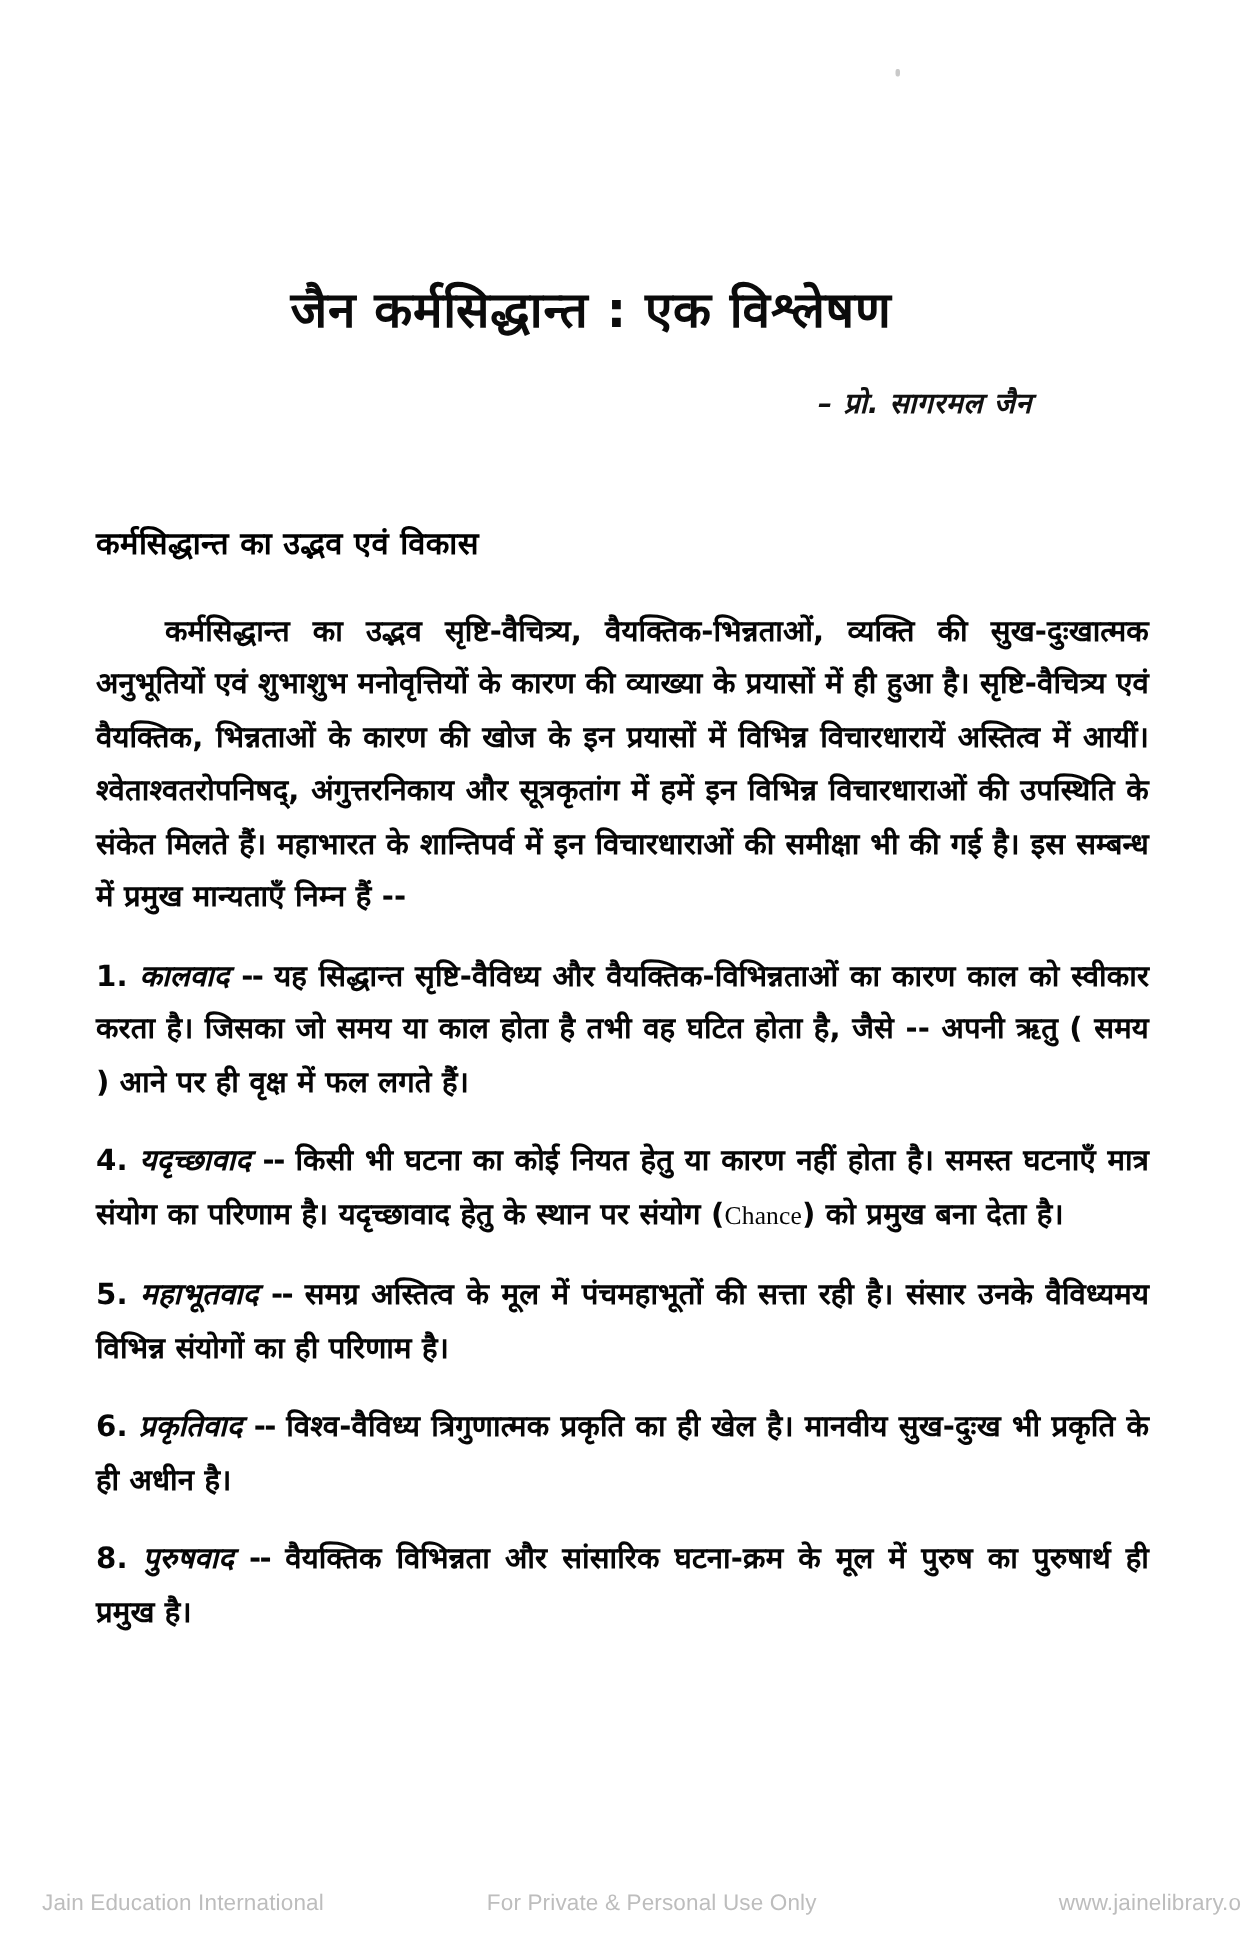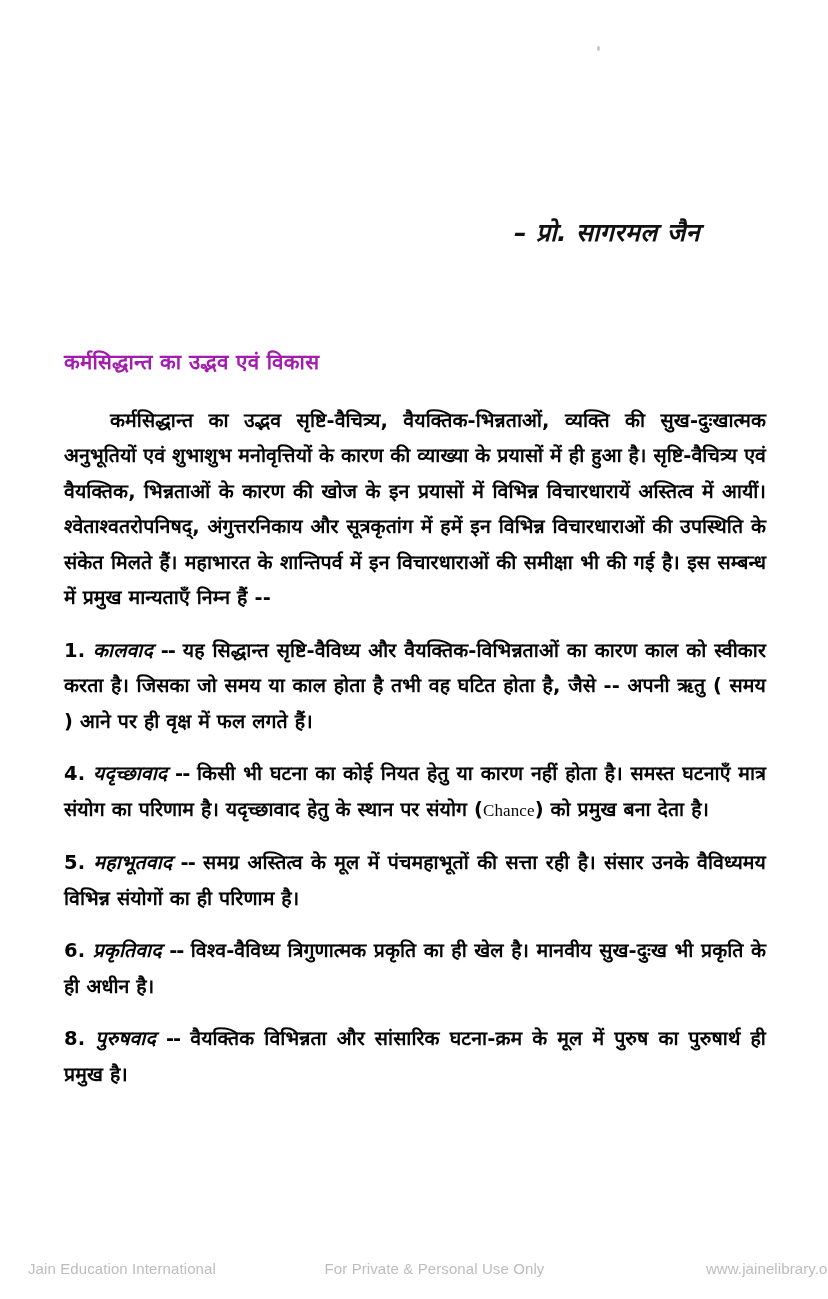--- a/index.html
+++ b/index.html
@@ -44,26 +44,26 @@
     font-family: "DejaVu Sans", sans-serif;
     font-size: 33px;
     font-weight: bold;
     line-height: 1.25;
     letter-spacing: 0.5px;
     text-align: center;
     color: #0b0b0b;
     padding-right: 40px;
   }
   .byline {
-    margin: 0;
+    margin: 12px;
     margin-top: 28px;
     padding-right: 64px;
     text-align: right;
     font-family: "DejaVu Sans", sans-serif;
-    font-size: 25px;
+    font-size: 19px;
     font-weight: bold;
     font-style: italic;
     letter-spacing: 0.4px;
     color: #111111;
   }
 
   
   .content {
     position: absolute;
     left: 64px;
@@ -73,21 +73,21 @@
     font-size: 19.5px;
     line-height: 35.5px;
     color: #060606;
   }
 
   .section-heading {
     margin: 0 0 22px 0;
     font-size: 20.5px;
     font-weight: bold;
     letter-spacing: 0.3px;
-    color: #a21caf;
+    color: #000000;
   }
 
   .para {
     margin: 0 0 17px 0;
     text-align: justify;
     text-align-last: left;
     font-weight: bold;
     letter-spacing: 0.1px;
   }
   .para.intro {
@@ -157,20 +157,21 @@
   }
 </style>
 </head>
 <body>
 
 <div class="page">
 
   <span class="speck speck-top"></span>
 
   <div class="title-block">
+    <h1 class="doc-title">जैन कर्मसिद्धान्त : एक विश्लेषण</h1>
     <p class="byline">– प्रो. सागरमल जैन</p>
   </div>
 
   <div class="content">
 
     <h2 class="section-heading">कर्मसिद्धान्त का उद्भव एवं विकास</h2>
 
     <p class="para intro">कर्मसिद्धान्त का उद्भव सृष्टि-वैचित्र्य, वैयक्तिक-भिन्नताओं, व्यक्ति की सुख-दुःखात्मक अनुभूतियों एवं शुभाशुभ मनोवृत्तियों के कारण की व्याख्या के प्रयासों में ही हुआ है। सृष्टि-वैचित्र्य एवं वैयक्तिक, भिन्नताओं के कारण की खोज के इन प्रयासों में विभिन्न विचारधारायें अस्तित्व में आयीं। श्वेताश्वतरोपनिषद्, अंगुत्तरनिकाय और सूत्रकृतांग में हमें इन विभिन्न विचारधाराओं की उपस्थिति के संकेत मिलते हैं। महाभारत के शान्तिपर्व में इन विचारधाराओं की समीक्षा भी की गई है। इस सम्बन्ध में प्रमुख मान्यताएँ निम्न हैं --</p>
 
     <ol class="list">

